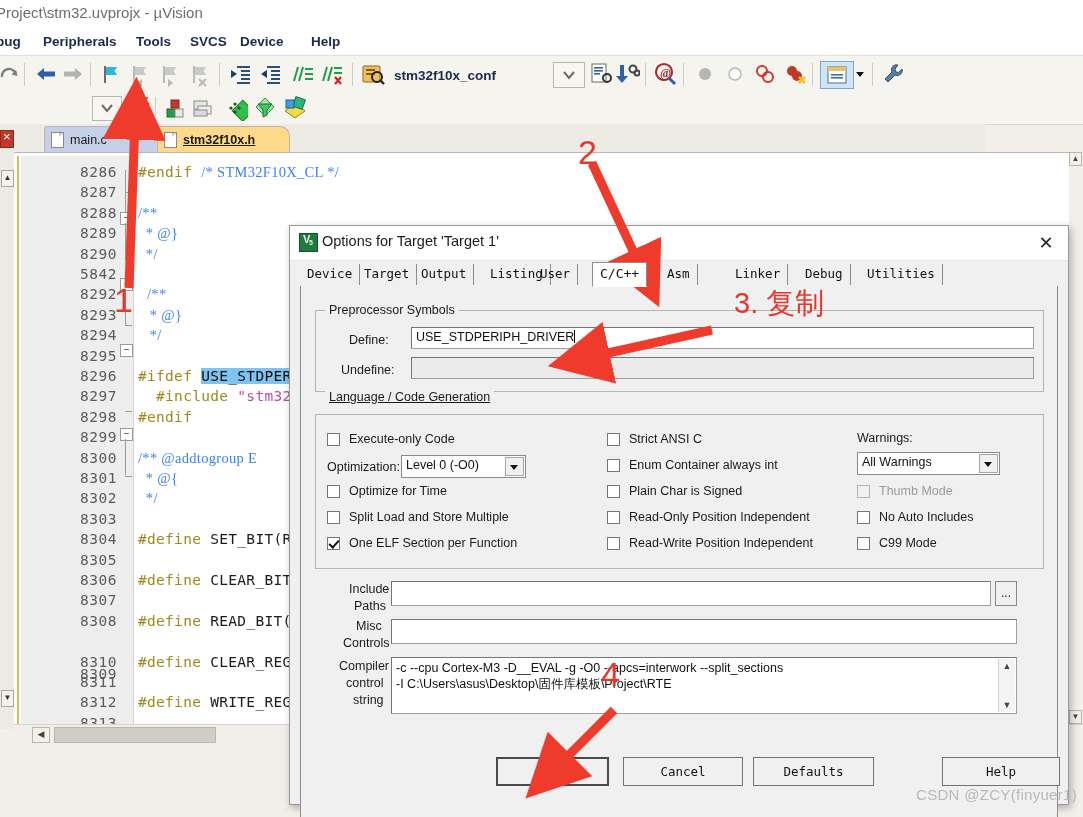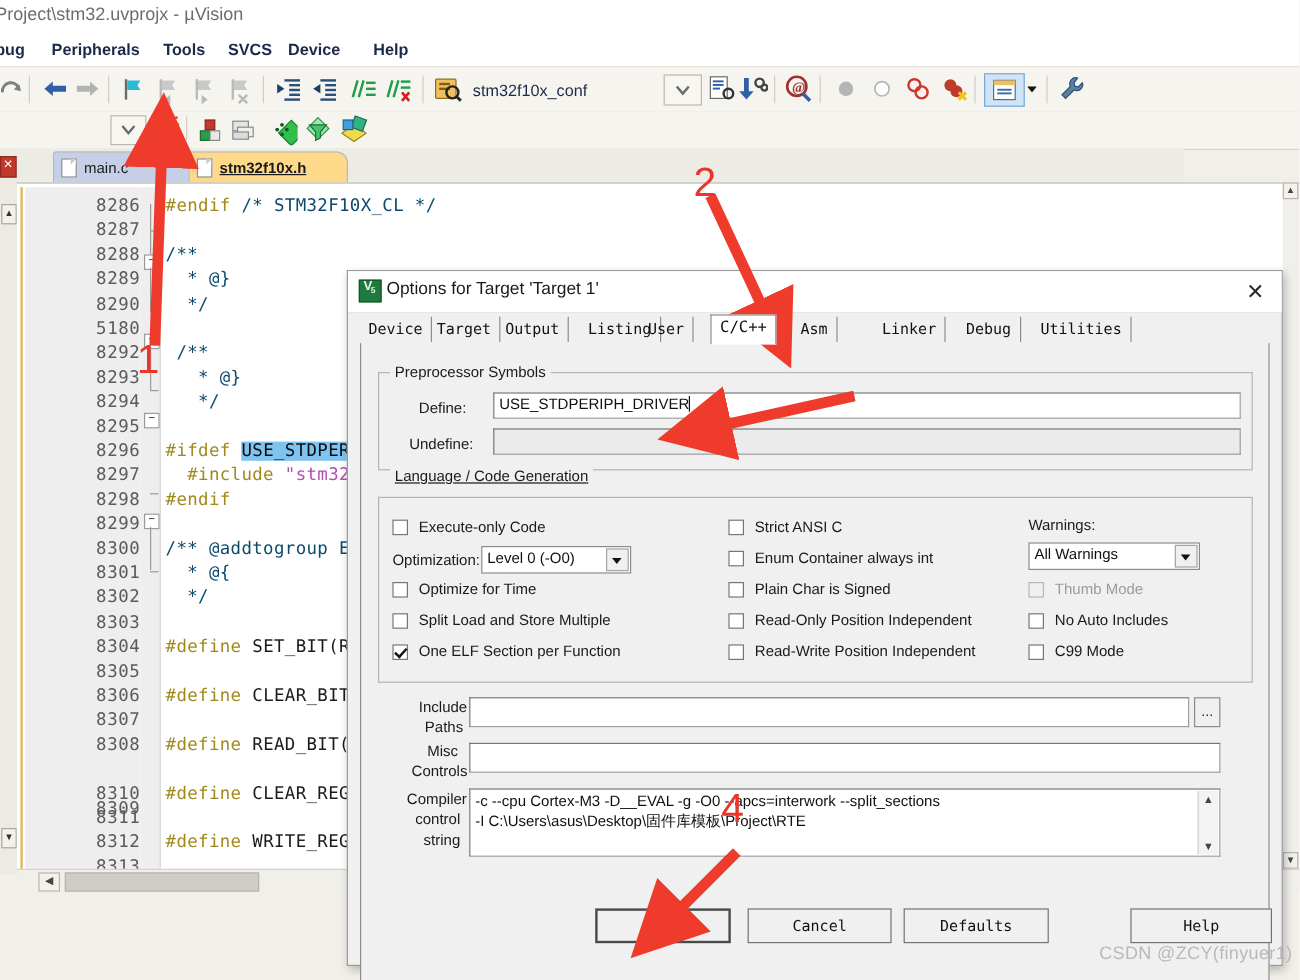--- a/index.html
+++ b/index.html
@@ -39,21 +39,21 @@
   .etab.active .lbl{text-decoration:underline;}
 
   .editor{position:absolute;left:14px;top:152px;width:1069px;height:572px;background:#ffffff;border-top:1px solid #b8b6ae;}
   .ed-inner{position:absolute;left:3px;top:3px;right:0;bottom:0;background:#ffffff;border-left:2px solid #e0b85a;}
   .gutter{position:absolute;left:2px;top:0;width:96px;height:100%;background:#eeeeee;}
   .foldcol{position:absolute;left:98px;top:0;width:16px;height:100%;background:#eeeeee;border-right:1px solid #d4d4d4;}
   .codearea{position:absolute;left:115px;top:0;right:0;height:100%;overflow:hidden;}
   .ln{position:absolute;right:0;width:92px;text-align:right;font-family:"DejaVu Sans Mono",monospace;
       font-size:14.5px;color:#5b5b5b;letter-spacing:.5px;}
   .cl{position:absolute;left:4px;white-space:pre;font-family:"DejaVu Sans Mono",monospace;font-size:14.5px;letter-spacing:.3px;}
-  .c-com{color:#0c4a6e;}
+  .c-com{color:#3b82f6;font-family:Liberation Serif, serif;}
   .c-pre{color:#a0891b;}
   .c-str{color:#b54bb5;}
   .c-id{color:#1b1b1b;}
   .c-sel{background:#7fc4f0;color:#0d0d0d;}
   .fold{position:absolute;left:3px;width:11px;height:11px;border:1px solid #9a9a9a;background:#fff;
         font-size:9px;line-height:9px;text-align:center;color:#333;font-family:"DejaVu Sans Mono",monospace;}
   .tick{position:absolute;left:8px;width:7px;height:1px;background:#9a9a9a;}
   .vline{position:absolute;left:8px;width:1px;background:#9a9a9a;}
 
   .hscroll{position:absolute;left:14px;top:724px;width:1069px;height:18px;background:#f0efe9;border-top:1px solid #d5d3cb;}
@@ -236,21 +236,21 @@
     <div class="tb-sep" style="left:352px"></div>
     <div class="tbi" style="left:360px">
       <svg viewBox="0 0 26 26">
           <rect x="3" y="5" width="17" height="16" rx="1" fill="#f0c060" stroke="#8a6d1f"></rect>
           <rect x="6" y="8" width="9" height="2" fill="#7d5f18"></rect>
           <rect x="6" y="12" width="9" height="2" fill="#7d5f18"></rect>
           <circle cx="17" cy="16" r="5" fill="none" stroke="#222" stroke-width="2"></circle>
           <path d="M20 19 l4 4" stroke="#222" stroke-width="2.4"></path>
         </svg>
     </div>
-    <div class="lbl" style="left:394px;top:12px;font-size:13.5px;font-weight:normal;color:#1b2a4a;">stm32f10x_conf</div>
+    <div class="lbl" style="left:394px;top:12px;font-size:13.5px;font-weight:bold;color:#1b2a4a;">stm32f10x_conf</div>
 
     <div class="tbi" style="left:553px;width:30px;height:24px;top:6px;border:1px solid #b9b7af;background:#f7f6f1;">
       <svg viewBox="0 0 30 24">
           <path d="M10 9 l5 6 l5 -6" fill="none" stroke="#6a6a6a" stroke-width="2"></path>
         </svg>
     </div>
     <div class="tbi" style="left:588px">
       <svg viewBox="0 0 26 26">
           <rect x="4" y="3" width="14" height="18" fill="#fff" stroke="#6a6a6a"></rect>
           <g fill="#2f5fa8">
@@ -402,21 +402,21 @@
 
   <div class="editor">
     <div class="ed-inner">
       <div class="gutter">
         <div id="lnums">
             <div class="ln" style="top: 8px;">8286</div>
             <div class="ln" style="top: 28.4px;">8287</div>
             <div class="ln" style="top: 48.8px;">8288</div>
             <div class="ln" style="top: 69.2px;">8289</div>
             <div class="ln" style="top: 89.6px;">8290</div>
-            <div class="ln" style="top: 110px;">5180</div>
+            <div class="ln" style="top: 110px;">5842</div>
             <div class="ln" style="top: 130.4px;">8292</div>
             <div class="ln" style="top: 150.8px;">8293</div>
             <div class="ln" style="top: 171.2px;">8294</div>
             <div class="ln" style="top: 191.6px;">8295</div>
             <div class="ln" style="top: 212px;">8296</div>
             <div class="ln" style="top: 232.4px;">8297</div>
             <div class="ln" style="top: 252.8px;">8298</div>
             <div class="ln" style="top: 273.2px;">8299</div>
             <div class="ln" style="top: 293.6px;">8300</div>
             <div class="ln" style="top: 314px;">8301</div>
@@ -611,16 +611,17 @@
     <line x1="129" y1="288" x2="135" y2="120" stroke="#ef3b2c" stroke-width="9" marker-end="url(#ah)"></line>
 
     <line x1="592" y1="163" x2="641" y2="268" stroke="#ef3b2c" stroke-width="9" marker-end="url(#ah)"></line>
 
     <line x1="712" y1="330" x2="590" y2="357" stroke="#ef3b2c" stroke-width="9" marker-end="url(#ah)"></line>
 
     <line x1="614" y1="710" x2="556" y2="768" stroke="#ef3b2c" stroke-width="9" marker-end="url(#ah)"></line>
   </svg>
   <div class="anno-num" style="left:114px;top:281px;">1</div>
   <div class="anno-num" style="left:578px;top:133px;">2</div>
+  <div class="anno-cn" style="left:734px;top:284px;">3. 复制</div>
   <div class="anno-num" style="left:601px;top:655px;">4</div>
 
   <div class="wm">CSDN @ZCY(finyuer1)</div>
 </div>
 
 </body></html>

